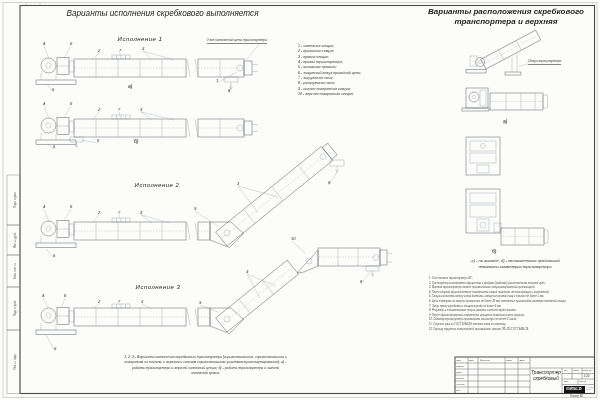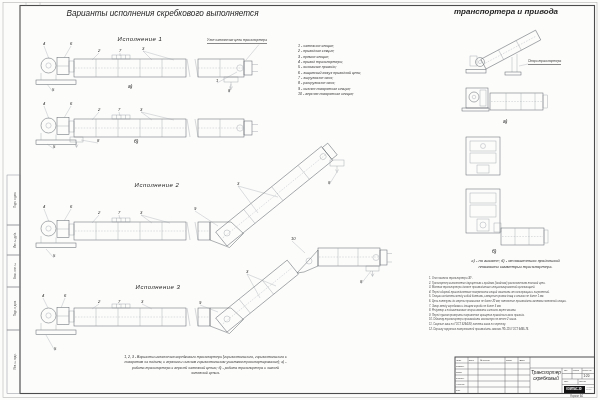--- a/index.html
+++ b/index.html
@@ -288,21 +288,22 @@
       <path class="tb" d="M455 363H530 M455 369H530 M455 375H530 M455 381H530 M455 387H530"></path>
       <path class="tb" d="M530 368H594.5 M562 368V393.5"></path>
       <path class="tb" d="M562 373.5H594.5 M562 379H594.5 M562 384.5H594.5"></path>
       <path class="tb" d="M572 368V379 M582 368V379 M578 379V384.5"></path>
     </g>
   </svg>
 
   <div class="abs title-l" style="left:55px;top:9px;width:215px;">Варианты исполнения скребкового выполняется</div>
 
   <div class="abs title-r" style="left:420px;top:7px;width:172px;">
-    <span style="display:block;">транспортера и привода</span>
+    <span style="display:block;">Варианты расположения скребкового</span>
+    <span style="display:block;">транспортера и верхняя</span>
   </div>
 
   <div class="abs legend" style="left:298px;top:44px;">
       <span style="display: block;">1 - натяжная секция;</span>
       <span style="display: block;">2 - приводная секция;</span>
       <span style="display: block;">3 - прямая секция;</span>
       <span style="display: block;">4 - привод транспортера;</span>
       <span style="display: block;">5 - основание привода;</span>
       <span style="display: block;">6 - защитный кожух приводной цепи;</span>
       <span style="display: block;">7 - загрузочное окно;</span>

